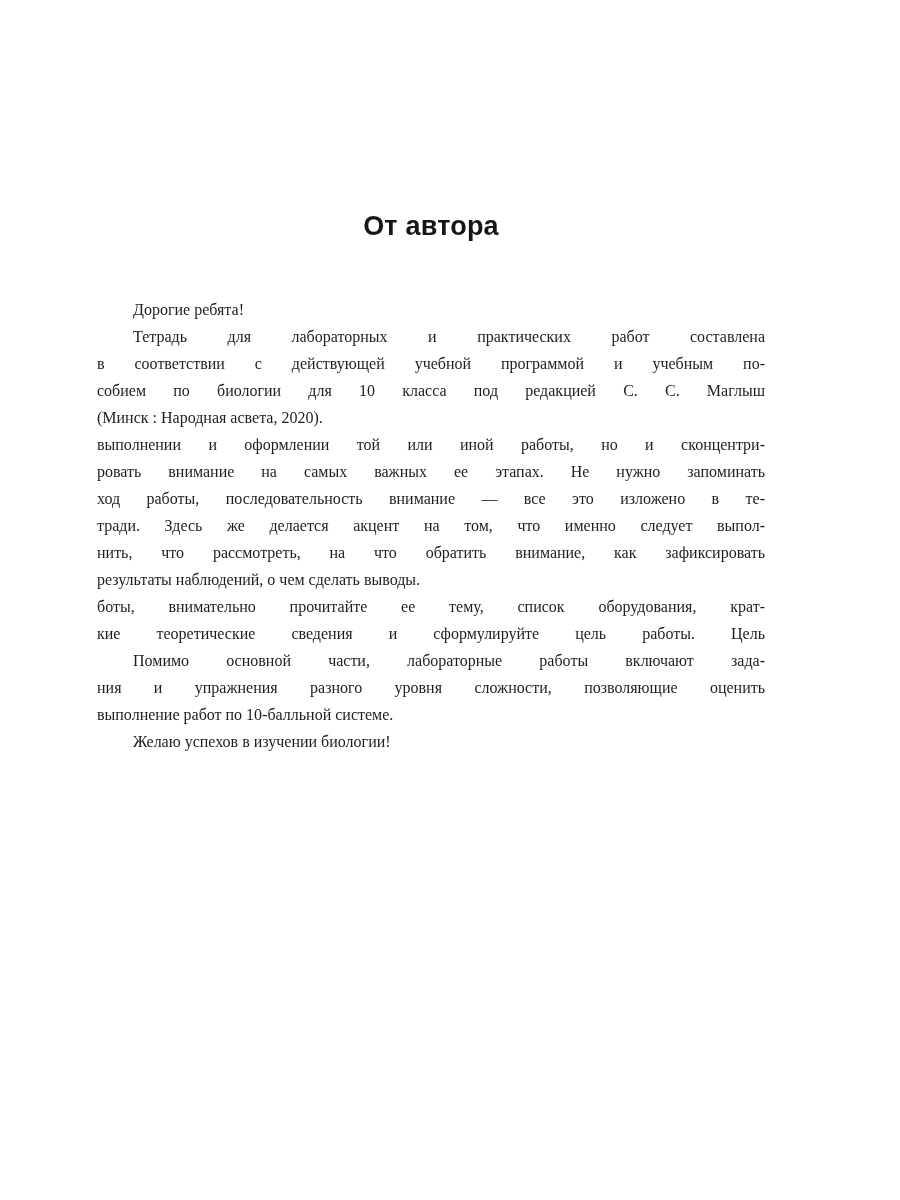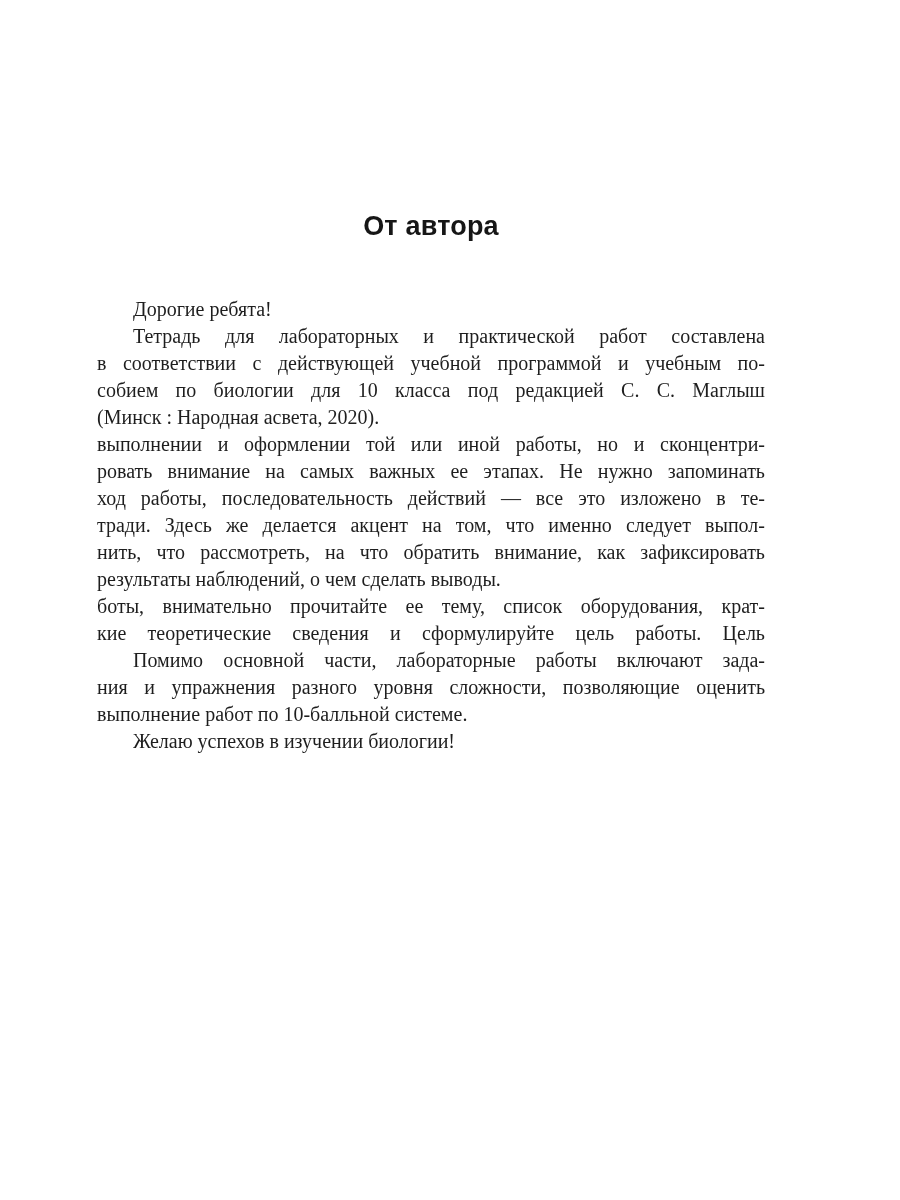--- a/index.html
+++ b/index.html
@@ -33,21 +33,21 @@
     top: 296px;
     left: 97px;
     width: 668px;
     color: #1e1e1e;
   }
   .paragraph {
     margin: 0;
     padding: 0;
   }
   .line {
-    font-size: 20px;
+    font-size: 16px;
     line-height: 27px;
     height: 27px;
     white-space: nowrap;
     text-align: justify;
     text-align-last: justify;
     text-justify: inter-word;
     overflow: hidden;
   }
   .line.last {
     text-align-last: left;
@@ -71,29 +71,29 @@
 <body>
 
 <div class="page">
   <div class="title">От автора</div>
 
   <div class="body-text">
       <div class="paragraph">
         <div class="line first last">Дорогие ребята!</div>
       </div>
       <div class="paragraph">
-        <div class="line first">Тетрадь для лабораторных и практической работ составлена</div>
+        <div class="line first">Тетрадь для лабораторных и практических работ составлена</div>
         <div class="line">в соответствии с действующей учебной программой и учебным по-</div>
         <div class="line">собием по биологии для 10 класса под редакцией С. С. Маглыш</div>
         <div class="line last">(Минск : Народная асвета, 2020).</div>
       </div>
       <div class="paragraph">
         <div class="line">выполнении и оформлении той или иной работы, но и сконцентри-</div>
         <div class="line">ровать внимание на самых важных ее этапах. Не нужно запоминать</div>
-        <div class="line">ход работы, последовательность действий — все это изложено в те-</div>
+        <div class="line">ход работы, последовательность внимание — все это изложено в те-</div>
         <div class="line">тради. Здесь же делается акцент на том, что именно следует выпол-</div>
         <div class="line">нить, что рассмотреть, на что обратить внимание, как зафиксировать</div>
         <div class="line last">результаты наблюдений, о чем сделать выводы.</div>
       </div>
       <div class="paragraph">
         <div class="line">боты, внимательно прочитайте ее тему, список оборудования, крат-</div>
         <div class="line">кие теоретические сведения и сформулируйте цель работы. Цель</div>
       </div>
       <div class="paragraph">
         <div class="line first">Помимо основной части, лабораторные работы включают зада-</div>

